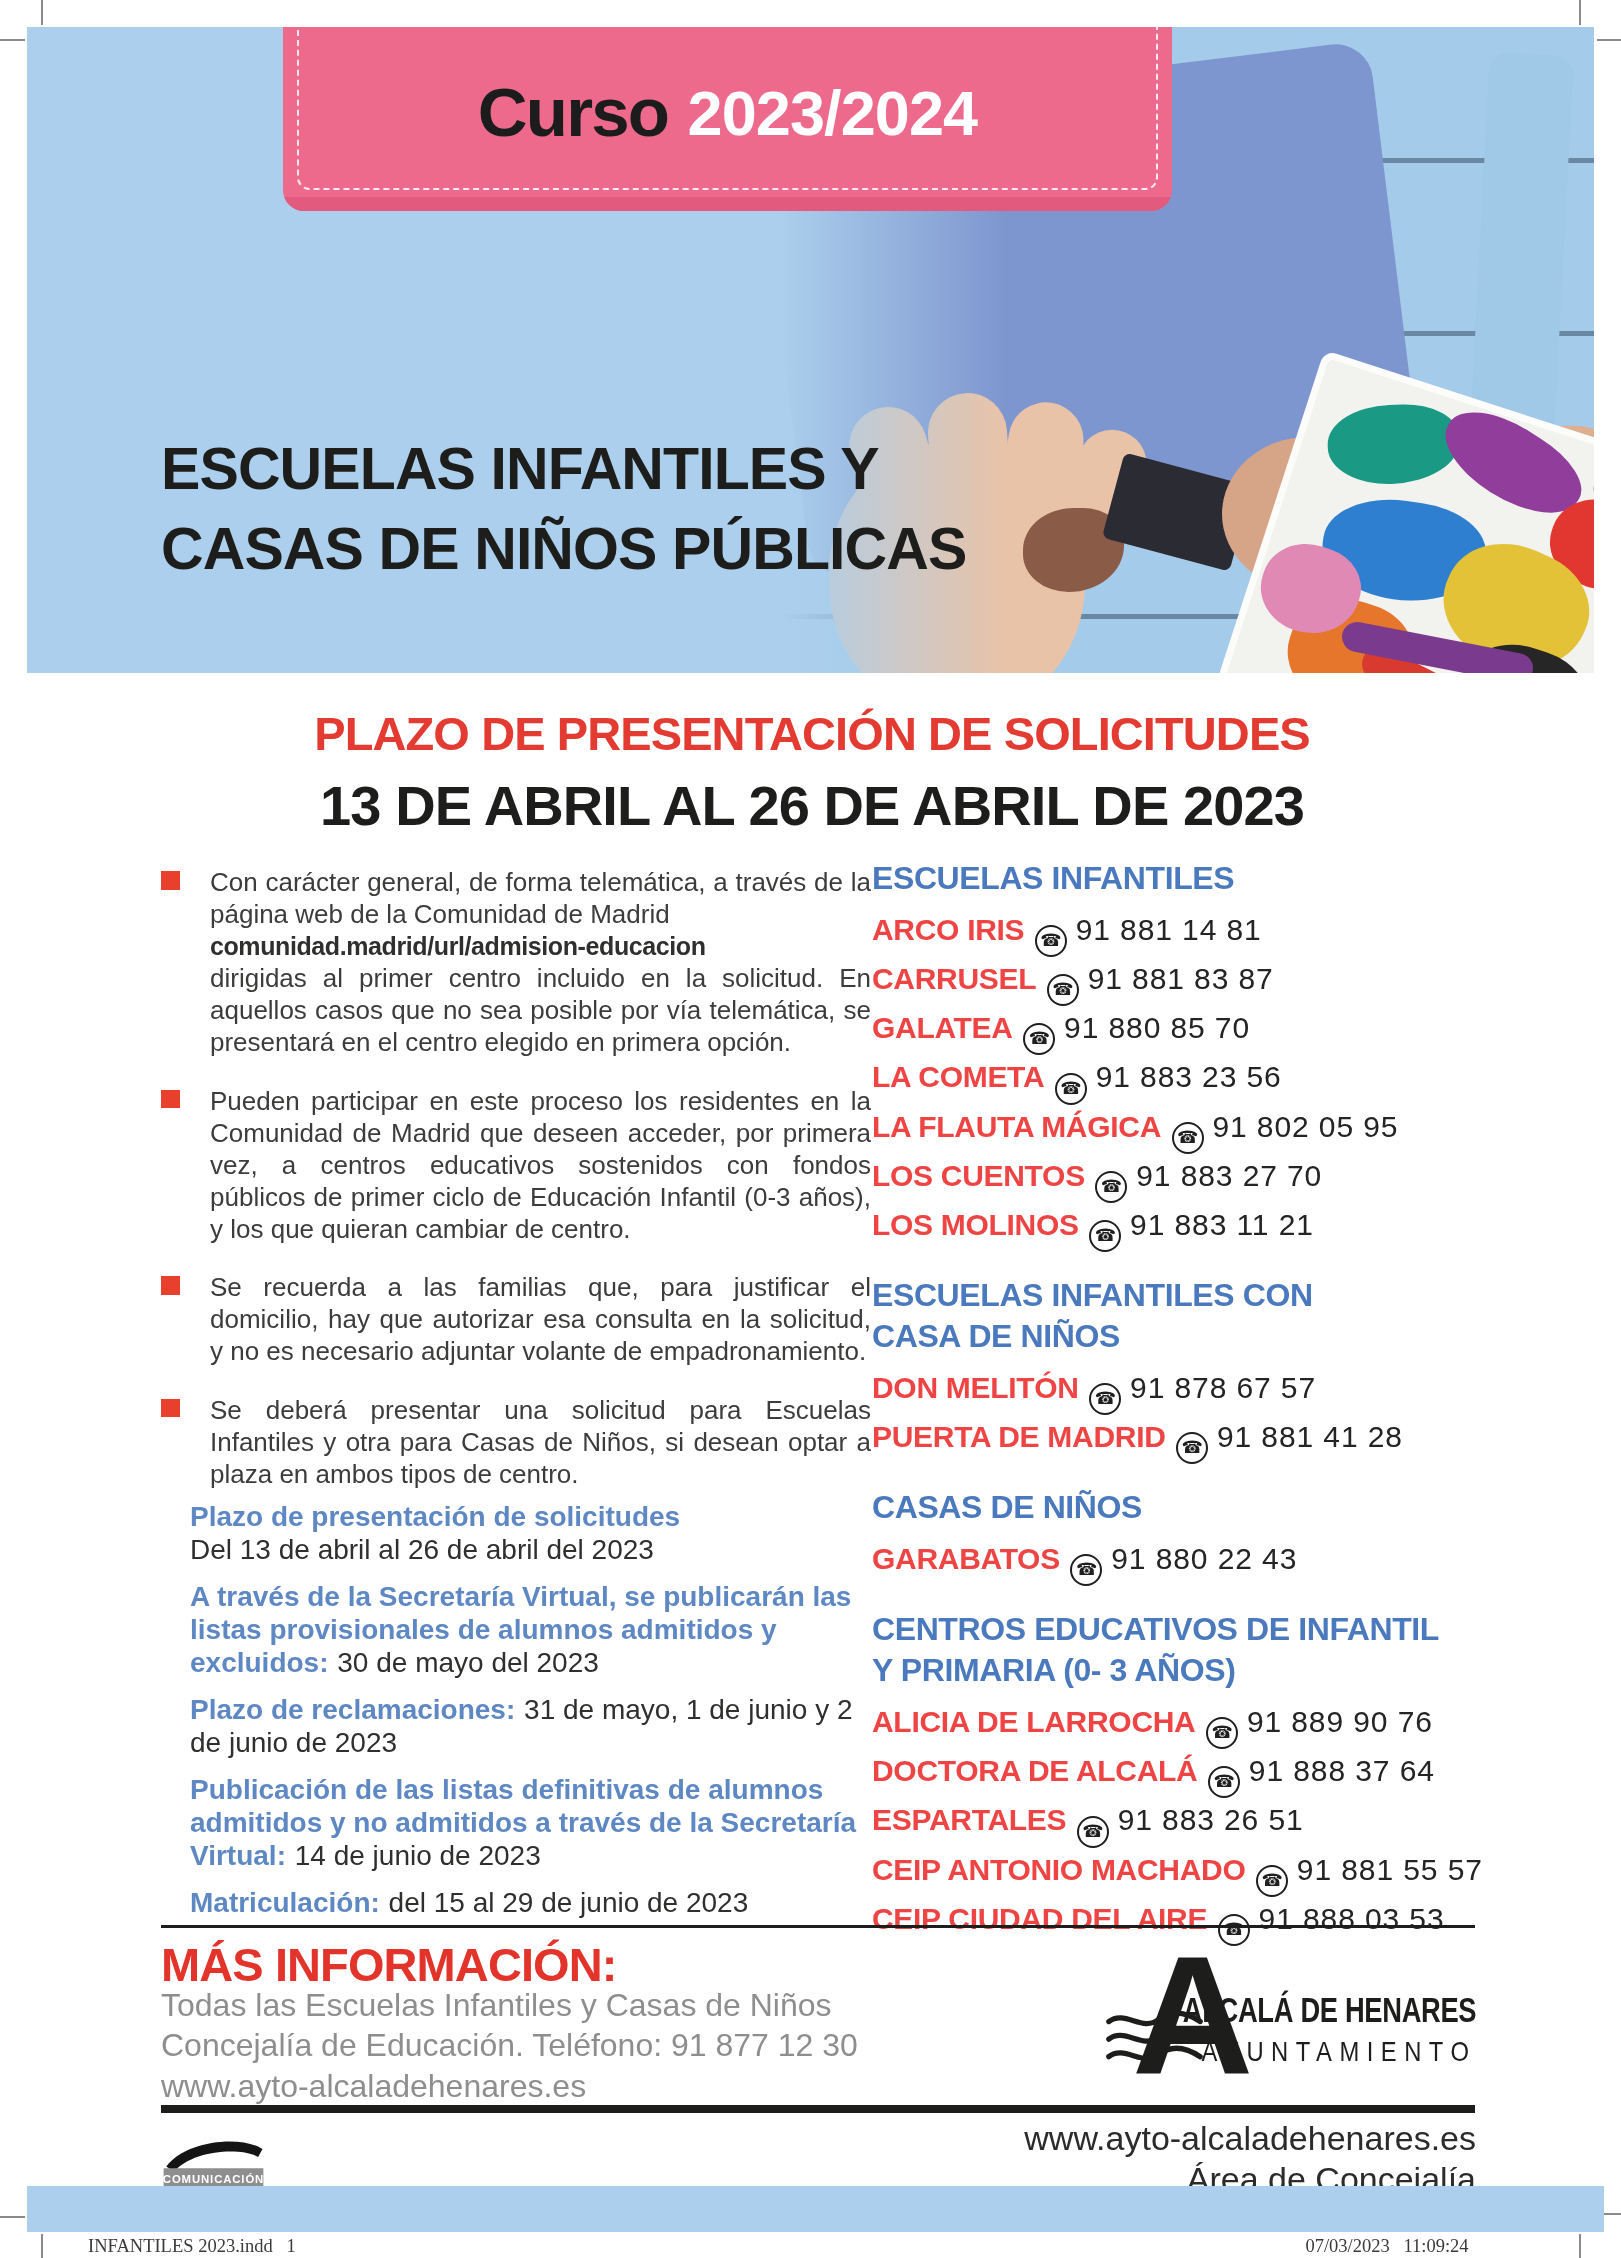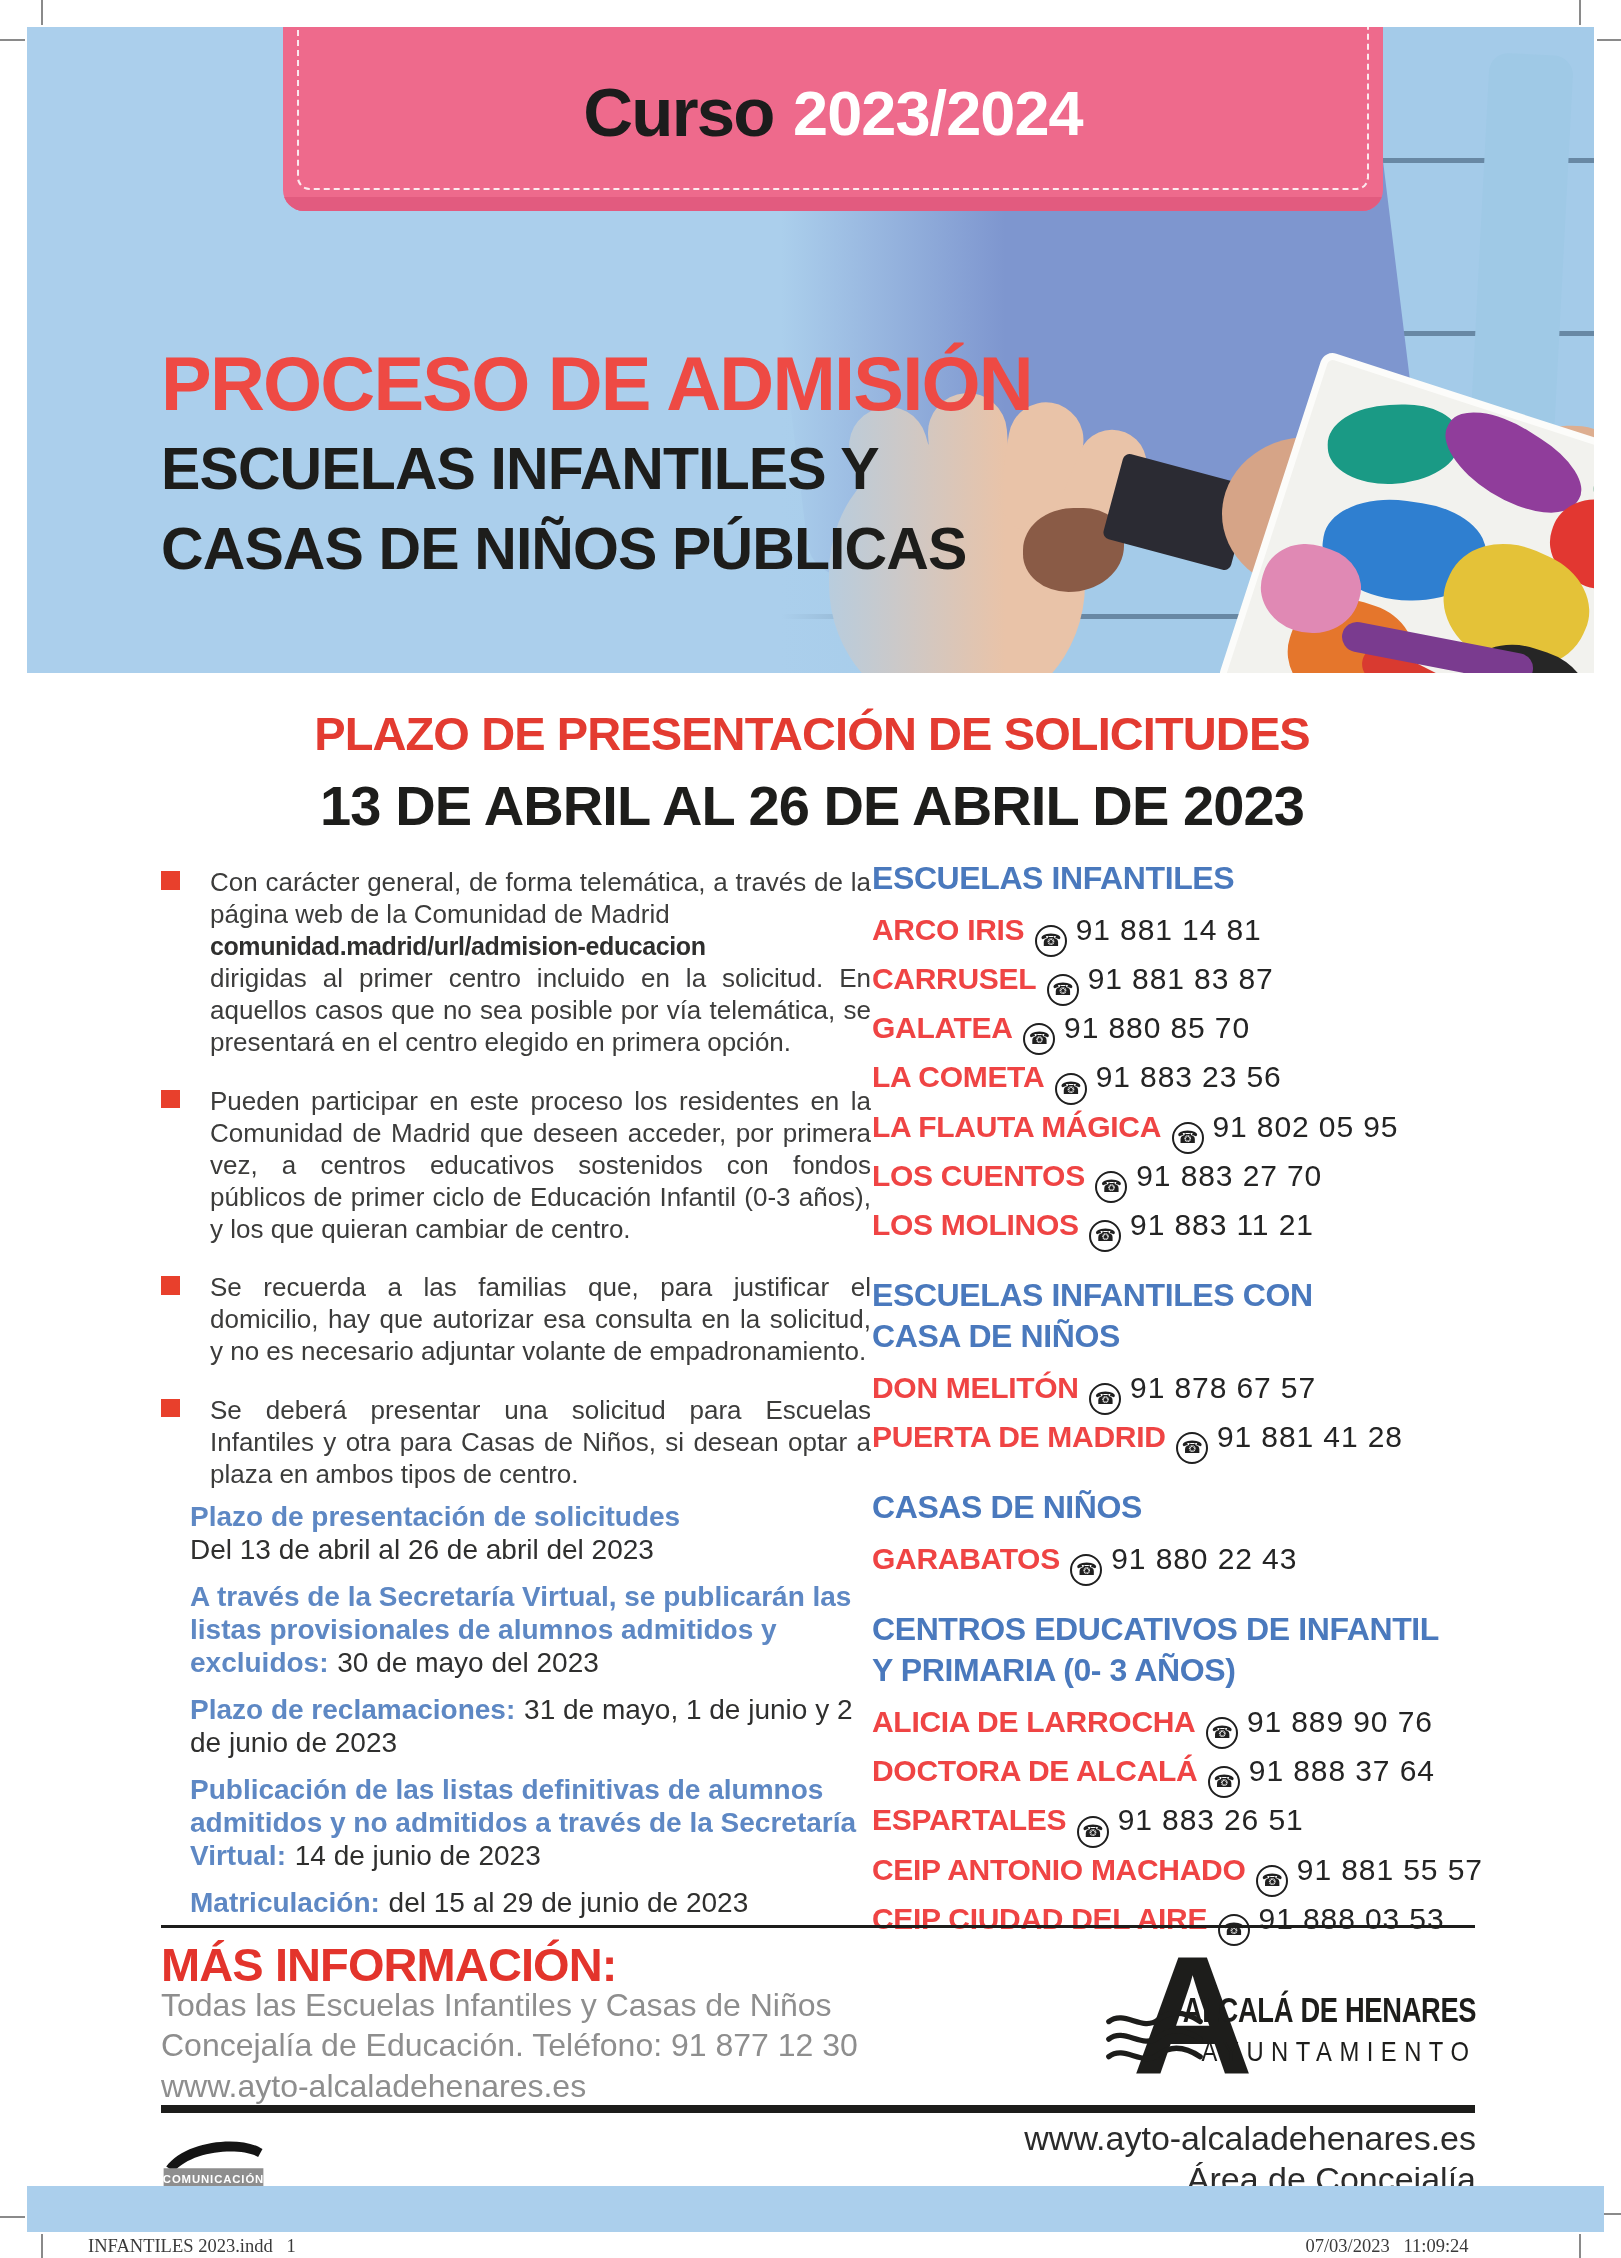--- a/index.html
+++ b/index.html
@@ -17,21 +17,21 @@
   .hand-palm{position:absolute;left:97px;top:415px;width:256px;height:273px;background:#e9c3a8;border-radius:48%;}
   .finger{position:absolute;background:#e9c3a8;border-radius:40px;}
   .clay-bit{position:absolute;left:291px;top:481px;width:101px;height:84px;background:#8a5b46;border-radius:50% 40% 55% 45%;}
   .tool{position:absolute;left:379px;top:441px;width:132px;height:88px;background:#2b2b33;border-radius:7px;transform:rotate(15deg);}
   .fist{position:absolute;left:490px;top:410px;width:172px;height:154px;background:#d6a487;border-radius:50%;}
   .arm{position:absolute;left:538px;top:450px;width:415px;height:256px;background:#ddae90;border-radius:79px;transform:rotate(-26deg);}
   .tray{position:absolute;left:529px;top:375px;width:379px;height:335px;background:#f2f2ee;border:7px solid #fcfcfa;border-radius:12.4px;transform:rotate(18deg);overflow:hidden;}
   .blob{position:absolute;border-radius:50% 45% 55% 50%;}
   .photo-fade{position:absolute;left:0;top:0;bottom:0;width:273px;background:linear-gradient(90deg,#abcfec 18%,rgba(171,207,236,0) 100%);}
   
-  .tag{position:absolute;left:256px;top:0px;width:1100px;height:184px;background:#ee6a8c;border-radius:0 0 21px 21px;overflow:hidden;z-index:4;}
+  .tag{position:absolute;left:256px;top:0px;width:889px;height:184px;background:#ee6a8c;border-radius:0 0 21px 21px;overflow:hidden;z-index:4;}
   .tag-fold{position:absolute;left:0;right:0;bottom:0;height:14px;background:#e25b7f;border-radius:0 0 21px 21px;}
   .tag-dash{position:absolute;left:14px;right:14px;top:-23px;bottom:21px;border:2.6px dashed rgba(255,255,255,.85);border-radius:0 0 12.4px 12.4px;}
   .tag-text{position:absolute;left:0;right:0;top:0;bottom:12.4px;display:flex;align-items:center;justify-content:center;gap:19.4px;}
   .tag-curso{font-size:69px;font-weight:bold;color:#1c1c1c;letter-spacing:-1.8px;}
   .tag-year{font-size:63px;font-weight:bold;color:#ffffff;letter-spacing:-0.9px;}
   
   .hero-title{position:absolute;left:134px;top:313px;font-size:76px;font-weight:bold;color:#ee4a44;letter-spacing:-1.8px;z-index:5;}
   .hero-sub1{position:absolute;left:134px;top:408px;font-size:59px;font-weight:bold;color:#1d1d1b;letter-spacing:-0.9px;z-index:5;}
   .hero-sub2{position:absolute;left:134px;top:488px;font-size:59px;font-weight:bold;color:#1d1d1b;letter-spacing:-0.9px;z-index:5;}
   
@@ -121,21 +121,20 @@
 
     <div class="tag">
       <div class="tag-fold"></div>
       <div class="tag-dash"></div>
       <div class="tag-text">
         <span class="tag-curso">Curso</span>
         <span class="tag-year">2023/2024</span>
       </div>
     </div>
 
-    <div class="hero-title">PROCESO DE ADMISIÓN</div>
     <div class="hero-sub1">ESCUELAS INFANTILES Y</div>
     <div class="hero-sub2">CASAS DE NIÑOS PÚBLICAS</div>
   </div>
 
   <div class="dl-wrap">
     <div class="dl-title">PLAZO DE PRESENTACIÓN DE SOLICITUDES</div>
     <div class="dl-date">13 DE ABRIL AL 26 DE ABRIL DE 2023</div>
   </div>
 
   <ul class="bullets">

